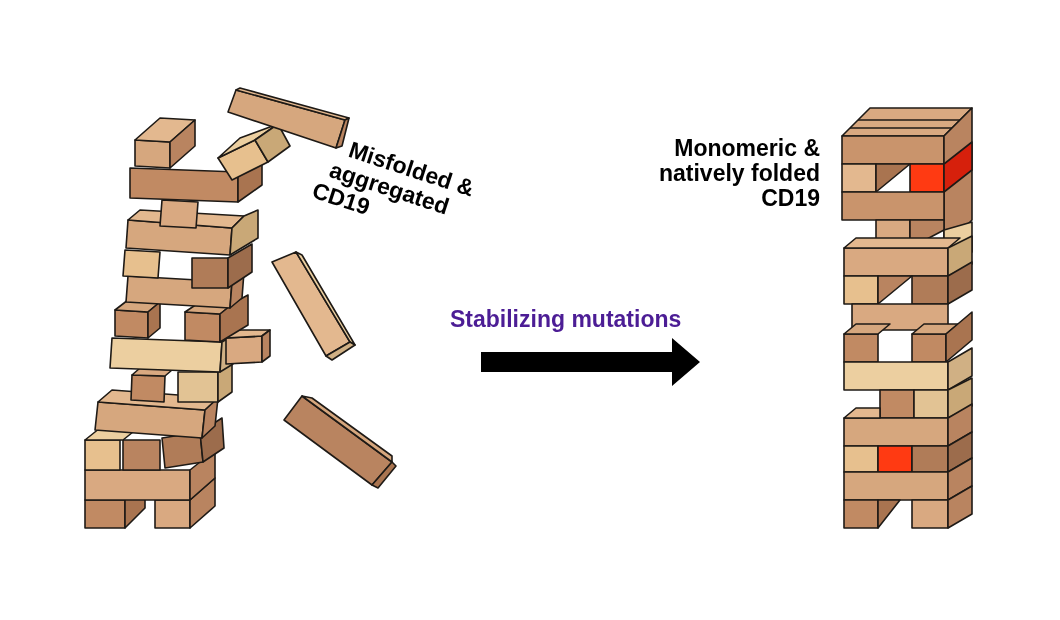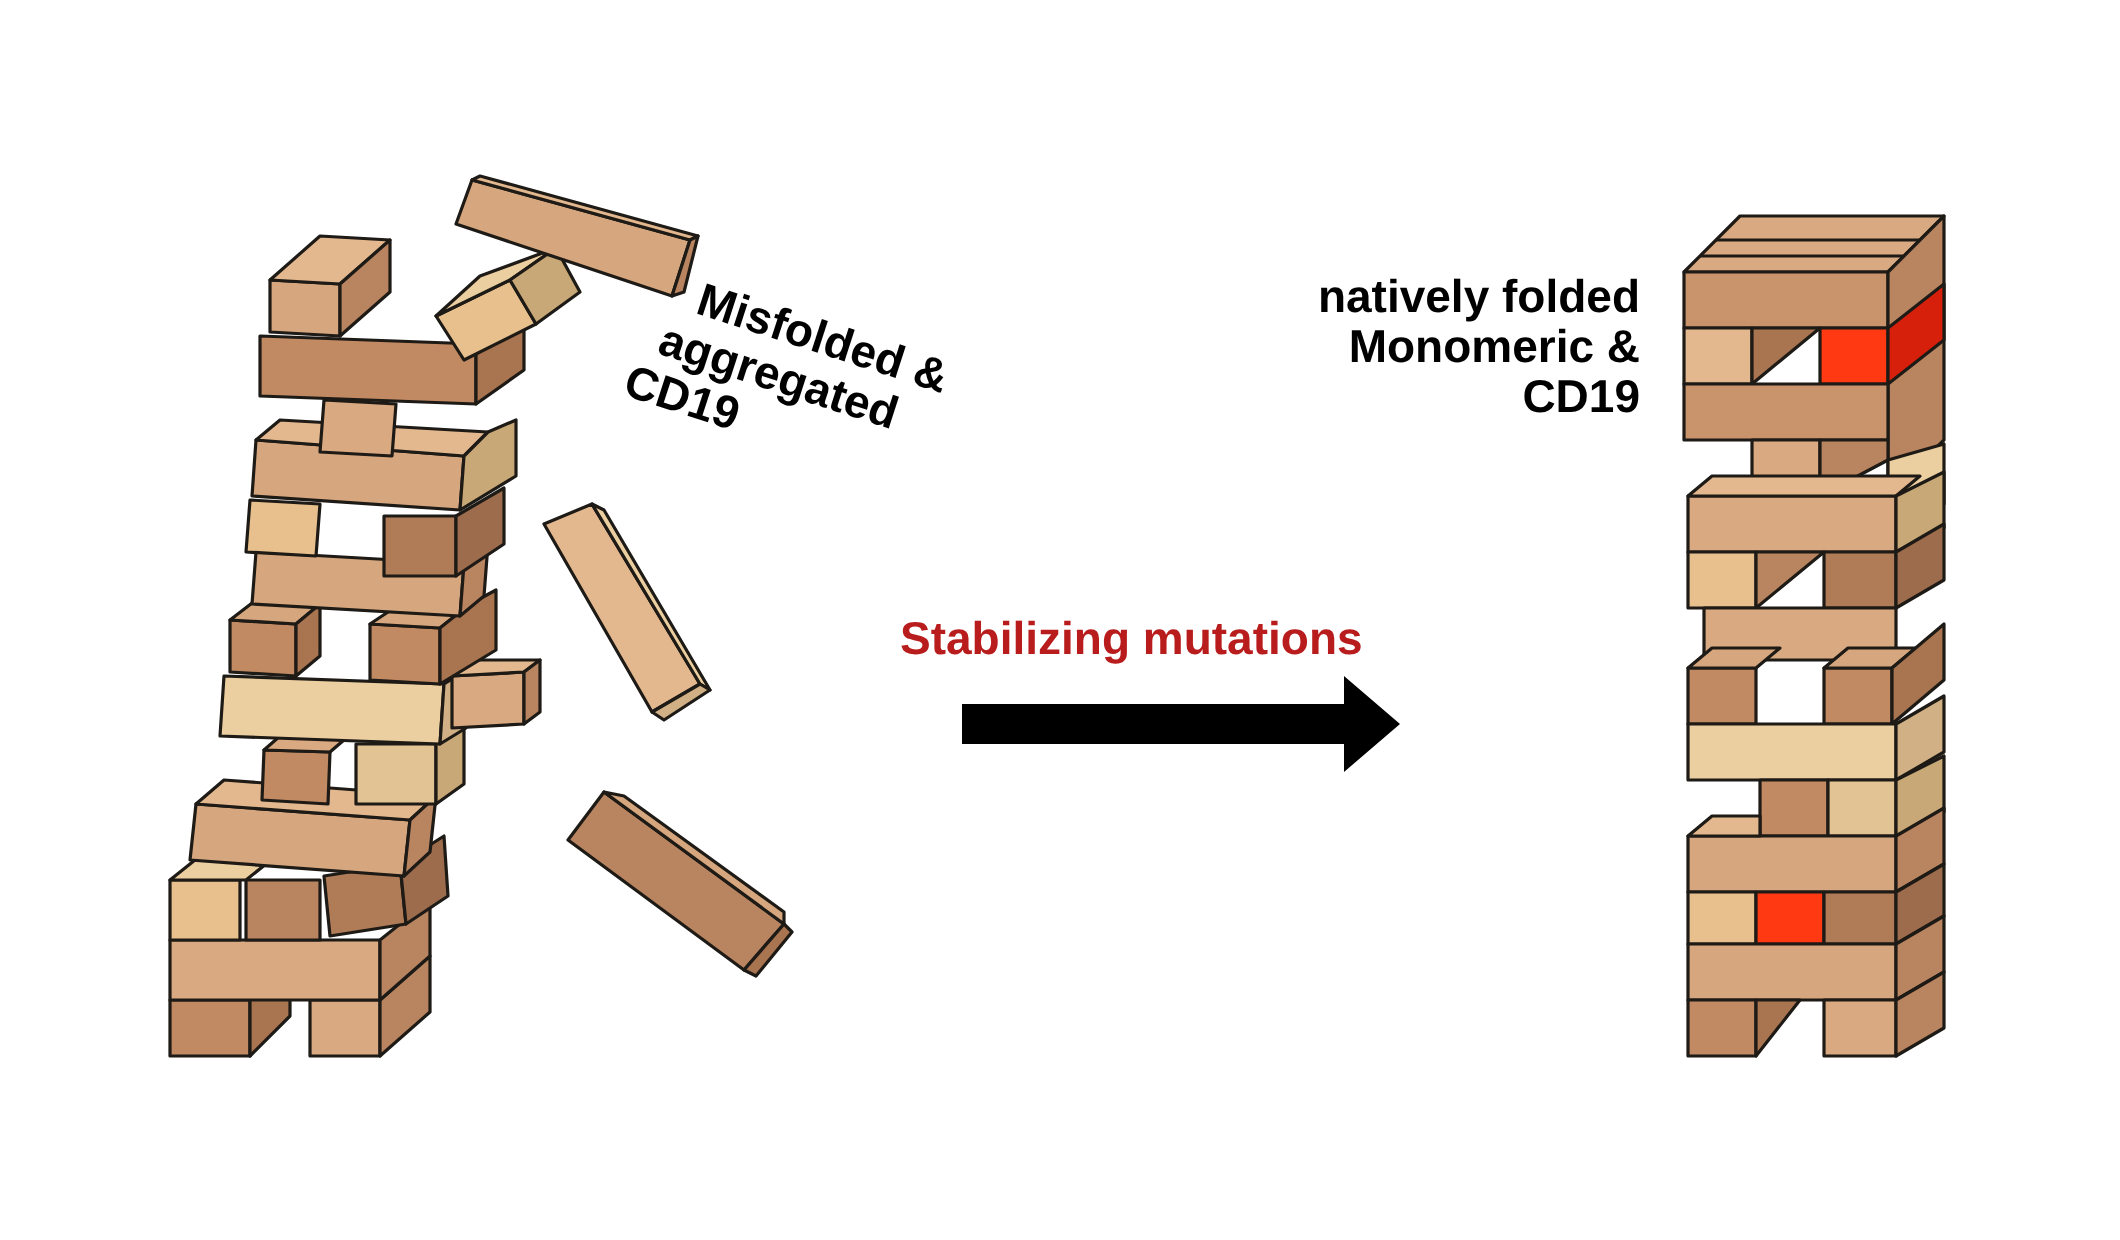--- a/index.html
+++ b/index.html
@@ -171,18 +171,18 @@
   </g>
 </svg>
 
 <div class="lbl" id="lbl-left">
   <div style="padding-left:14px">Misfolded &amp;</div>
   <div style="padding-left:2px">aggregated</div>
   <div style="margin-left:-8px">CD19</div>
 </div>
 
 <div class="lbl" id="lbl-right">
+  <div>Monomeric &amp;</div>
   <div>natively folded</div>
-  <div>Monomeric &amp;</div>
   <div>CD19</div>
 </div>
 
-<div class="lbl" id="lbl-arrow" style="color: #b91c1c;">Stabilizing mutations</div>
+<div class="lbl" id="lbl-arrow" style="color: #4c1d95;">Stabilizing mutations</div>
 
 </body></html>

